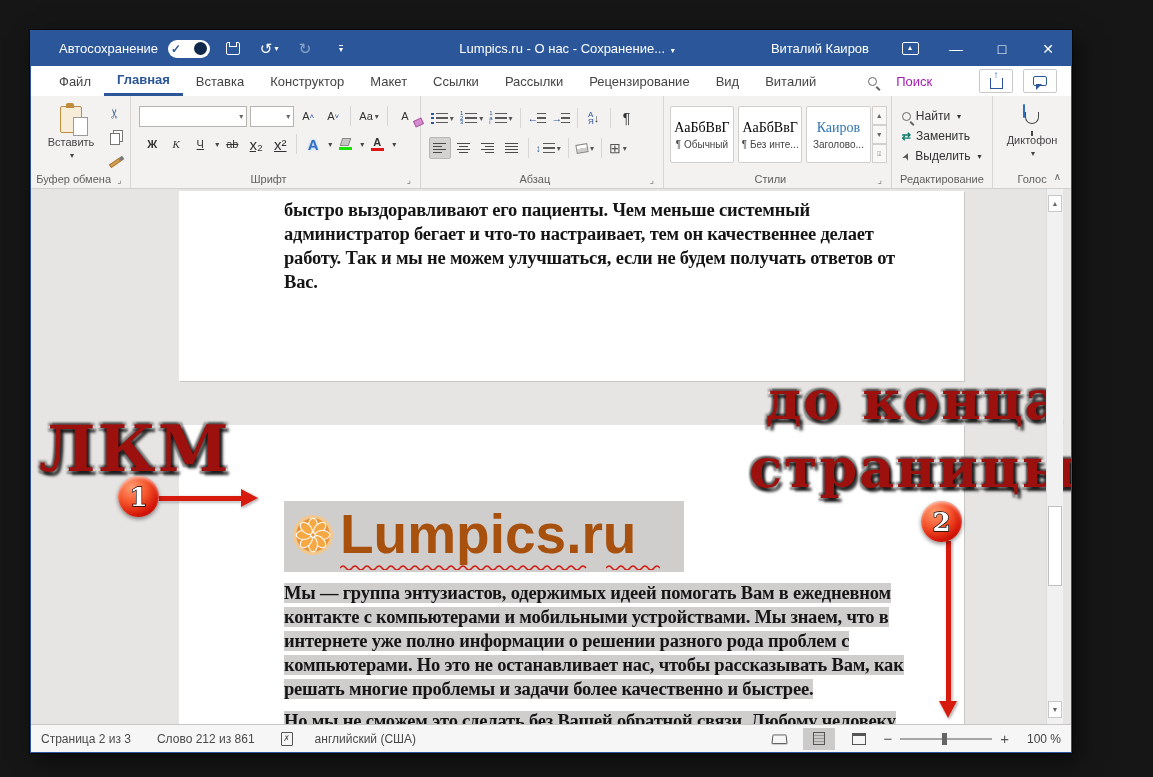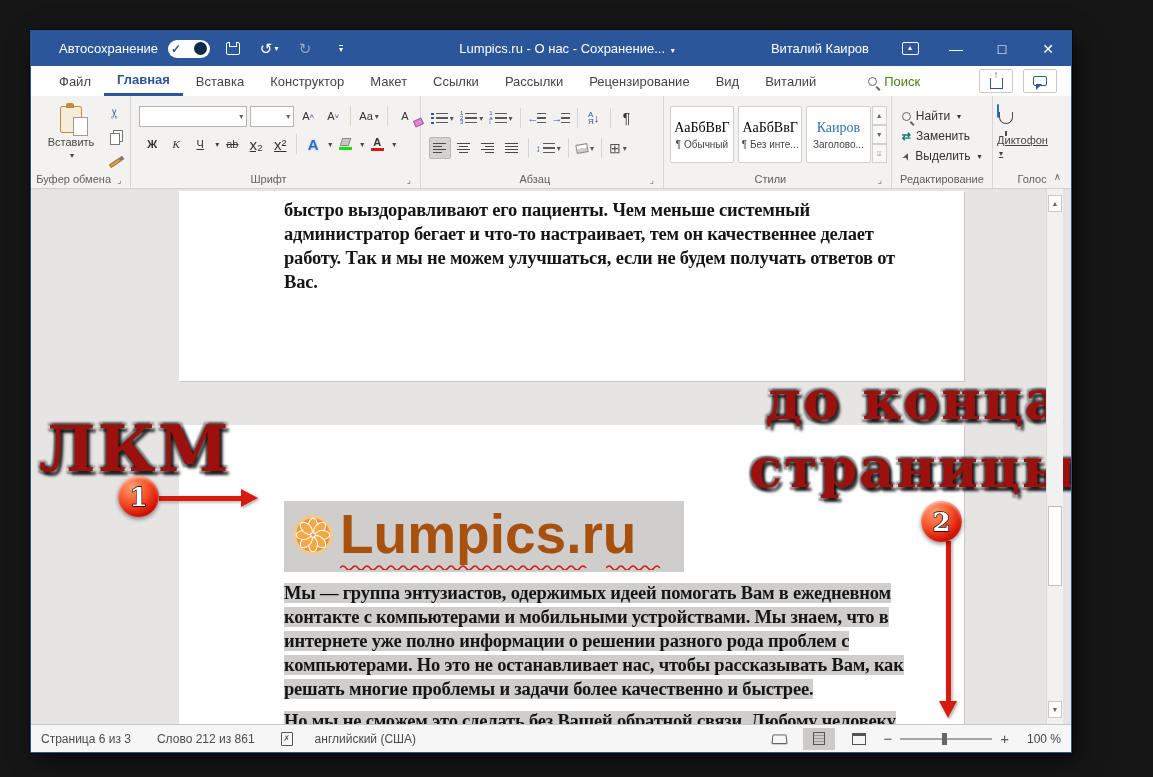--- a/index.html
+++ b/index.html
@@ -26,21 +26,21 @@
   .tb-right{margin-left:auto;display:flex;align-items:center;height:100%;}
   .tb-user{margin-right:18px;font-size:13px;}
   .winbtn{width:46px;height:100%;display:flex;align-items:center;justify-content:center;font-size:14px;color:#fff;}
   .ribopts{width:17px;height:13px;border:1.4px solid #fff;border-radius:2px;display:flex;align-items:flex-start;justify-content:center;font-size:8px;line-height:9px;}
   
   .tabrow{position:absolute;left:0;top:35px;right:0;height:30px;background:#fff;display:flex;align-items:stretch;
     font-size:13px;color:#444;}
   .tab{display:flex;align-items:center;padding:0 13px;cursor:default;}
   .tab.first{padding-left:28px;}
   .tab.active{color:#2b579a;font-weight:bold;border-bottom:3px solid #2b579a;padding-bottom:0;}
-  .searchtab{display:flex;align-items:center;gap:7px;padding:0 13px;margin-left:26px;color:#4d7c0f;}
+  .searchtab{display:flex;align-items:center;gap:19px;padding:0 13px;margin-left:26px;color:#a21caf;}
   .mag{width:9px;height:9px;border:1.6px solid #666;border-radius:50%;position:relative;display:inline-block;}
   .mag:after{content:"";position:absolute;left:8px;top:8px;width:5px;height:1.6px;background:#666;transform:rotate(45deg);transform-origin:0 0;}
   .tabrow-right{margin-left:auto;display:flex;align-items:center;gap:10px;padding-right:14px;}
   .sq-btn{width:34px;height:24px;border:1px solid #c9c9c9;border-radius:2px;background:#fff;display:flex;align-items:center;justify-content:center;}
   .share-ic{width:13px;height:11px;border:1.4px solid #2b579a;border-top:none;position:relative;margin-top:4px;}
   .share-ic:before{content:"↑";position:absolute;left:3px;top:-9px;font-size:10px;color:#2b579a;font-weight:bold;}
   .bubble-ic{width:14px;height:10px;border:1.4px solid #2b579a;border-radius:2px;position:relative;}
   .bubble-ic:after{content:"";position:absolute;left:2px;bottom:-5px;border:3px solid transparent;border-top-color:#2b579a;border-left-color:#2b579a;width:0;height:0;}
   
   .ribbon{position:absolute;left:0;top:65px;right:0;height:93px;background:#f3f2f1;border-bottom:1px solid #d2d0ce;
@@ -93,21 +93,21 @@
   .stylecard .prev{font-family:"Liberation Serif",serif;font-size:14px;color:#000000;white-space:nowrap;}
   .stylecard .prev.heading{color:#2e74b5;}
   .stylecard .sname{font-size:10px;color:#444;white-space:nowrap;}
   .scrollcol{display:flex;flex-direction:column;width:16px;margin-left:1px;}
   .scrollcol .sbtn{height:19px;border:1px solid #d2d0ce;background:#f9f8f7;display:flex;align-items:center;justify-content:center;font-size:7px;color:#666;}
   
   .edrow{display:flex;align-items:center;gap:5px;height:20px;padding-left:6px;white-space:nowrap;font-size:12px;color:#333;}
   .repl-ic{color:#0f7b6c;font-size:11px;font-weight:bold;}
   .sel-ic{display:inline-block;transform:rotate(-65deg);color:#555;font-size:10px;}
   
-  .micwrap{display:flex;flex-direction:column;align-items:flex-start;gap:3px;padding-top:5px;text-decoration:underline;}
+  .micwrap{display:flex;flex-direction:column;align-items:center;gap:3px;padding-top:5px;}
   .mic{width:18px;height:26px;position:relative;}
   .mic .cap{width:11px;height:17px;margin:0 auto;background:#9dc3e6;border:1.5px solid #2e6fc1;border-radius:6px;}
   .mic .stand{position:absolute;left:2px;top:7px;width:14px;height:12px;border:1.5px solid #4a4a4a;border-top:none;border-radius:0 0 9px 9px;}
   .mic .stem{position:absolute;left:8px;bottom:-5px;width:1.5px;height:5px;background:#4a4a4a;}
   .collapse{position:absolute;right:10px;bottom:6px;color:#666;font-size:10px;}
   
   .docarea{position:absolute;left:0;top:158px;right:0;height:537px;background:#e7e5e4;overflow:hidden;}
   .page{position:absolute;left:148px;width:785px;background:#fff;box-shadow:1px 1px 0 #c9c7c5;overflow:hidden;}
   .page1{top:2px;height:190px;}
   .page2{top:236px;height:301px;}
@@ -507,21 +507,21 @@
     <div class="ball ball2">2</div>
 
     <div class="vscroll">
       <span class="sc-arrow sc-up">▲</span>
       <span class="sc-thumb"></span>
       <span class="sc-arrow sc-down">▼</span>
     </div>
   </div>
 
   <div class="statusbar">
-    <span class="st-item">Страница 6 из 3</span>
+    <span class="st-item">Страница 2 из 3</span>
     <span class="st-item">Слово 212 из 861</span>
     <span class="proof-ic">✗</span>
     <span class="st-item">английский (США)</span>
     <div class="st-right">
       <span class="viewbtn">
           <span class="vic-read"></span>
         </span>
       <span class="viewbtn active">
           <span class="vic-page"></span>
         </span>

